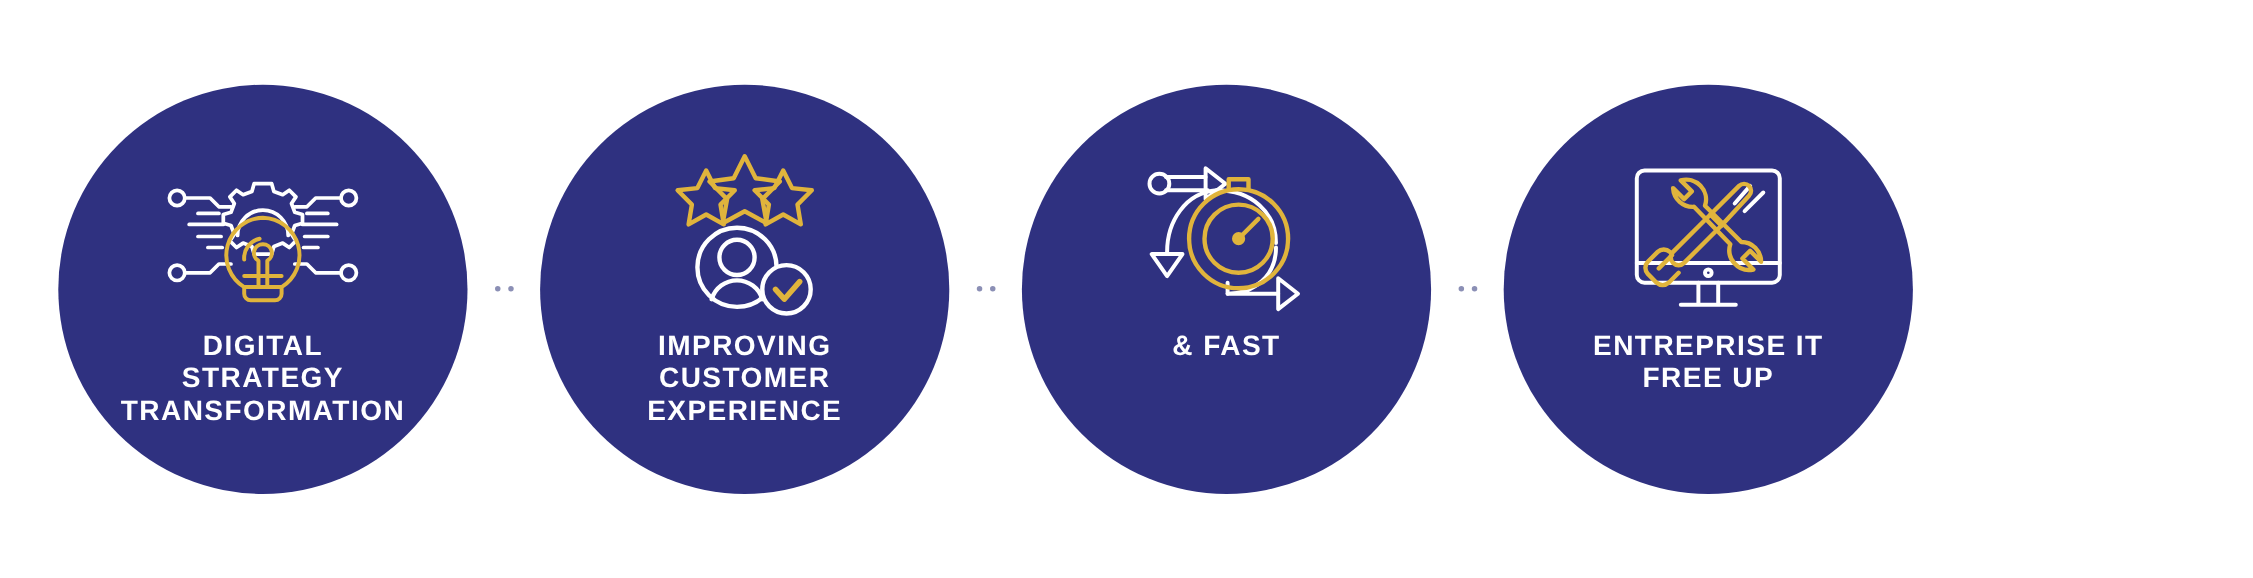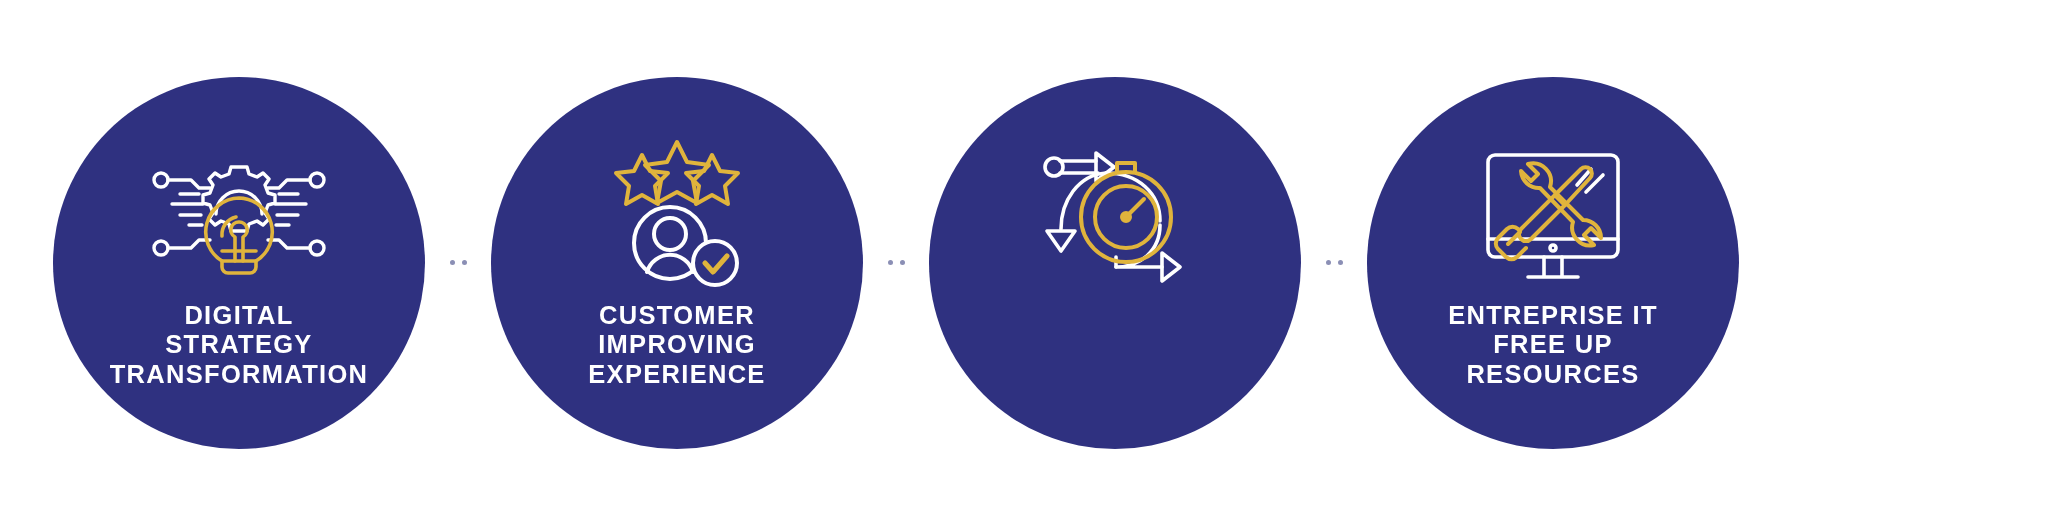--- a/index.html
+++ b/index.html
@@ -161,22 +161,22 @@
               <circle cx="88" cy="95" r="16"></circle>
 
               <path d="M65 133 a24 24 0 0 1 46 0"></path>
 
               <circle cx="133" cy="124" r="22" fill="#2f3180"></circle>
             </g>
             <path d="M123 124 L131 133 L145 117" stroke="#e0b43c" stroke-width="5" stroke-linecap="round" stroke-linejoin="round" fill="none"></path>
           </svg>
         </div>
         <div class="label">
+          <span class="line">IMPROVING</span>
           <span class="line">CUSTOMER</span>
-          <span class="line">IMPROVING</span>
           <span class="line">EXPERIENCE</span>
         </div>
       </div>
     </div>
 
     <div class="sep">
       <span class="dot"></span>
       <span class="dot"></span>
     </div>
 
@@ -207,20 +207,21 @@
               <circle cx="106" cy="78" r="45"></circle>
 
               <circle cx="106" cy="78" r="31"></circle>
 
               <path d="M106 78 L124 60"></path>
               <circle cx="106" cy="78" r="4" fill="#e0b43c"></circle>
             </g>
           </svg>
         </div>
         <div class="label">
+          <span class="line">&amp; FAST</span>
         </div>
       </div>
     </div>
 
     <div class="sep">
       <span class="dot"></span>
       <span class="dot"></span>
     </div>
 
     <div class="circle-wrap">
@@ -248,19 +249,18 @@
               <path d="M123 30 a6 6 0 0 1 9 9 L107 66 L97 56 Z"></path>
               <path d="M97 56 L107 66 L73 100 a7 7 0 0 1 -10 0 l0 0 a7 7 0 0 1 0 -10 Z"></path>
               <path d="M60 90 a8 8 0 0 0 -11 0 L40 99 a8 8 0 0 0 0 11 l8 8 a8 8 0 0 0 11 0 l9 -9"></path>
               <path d="M50 105 L62 93"></path>
             </g>
           </svg>
         </div>
         <div class="label">
           <span class="line">ENTREPRISE IT</span>
           <span class="line">FREE UP</span>
-          <span class="line">RESOURCES</span>
         </div>
       </div>
     </div>
 
   </div>
 </div>
 
 </body></html>

